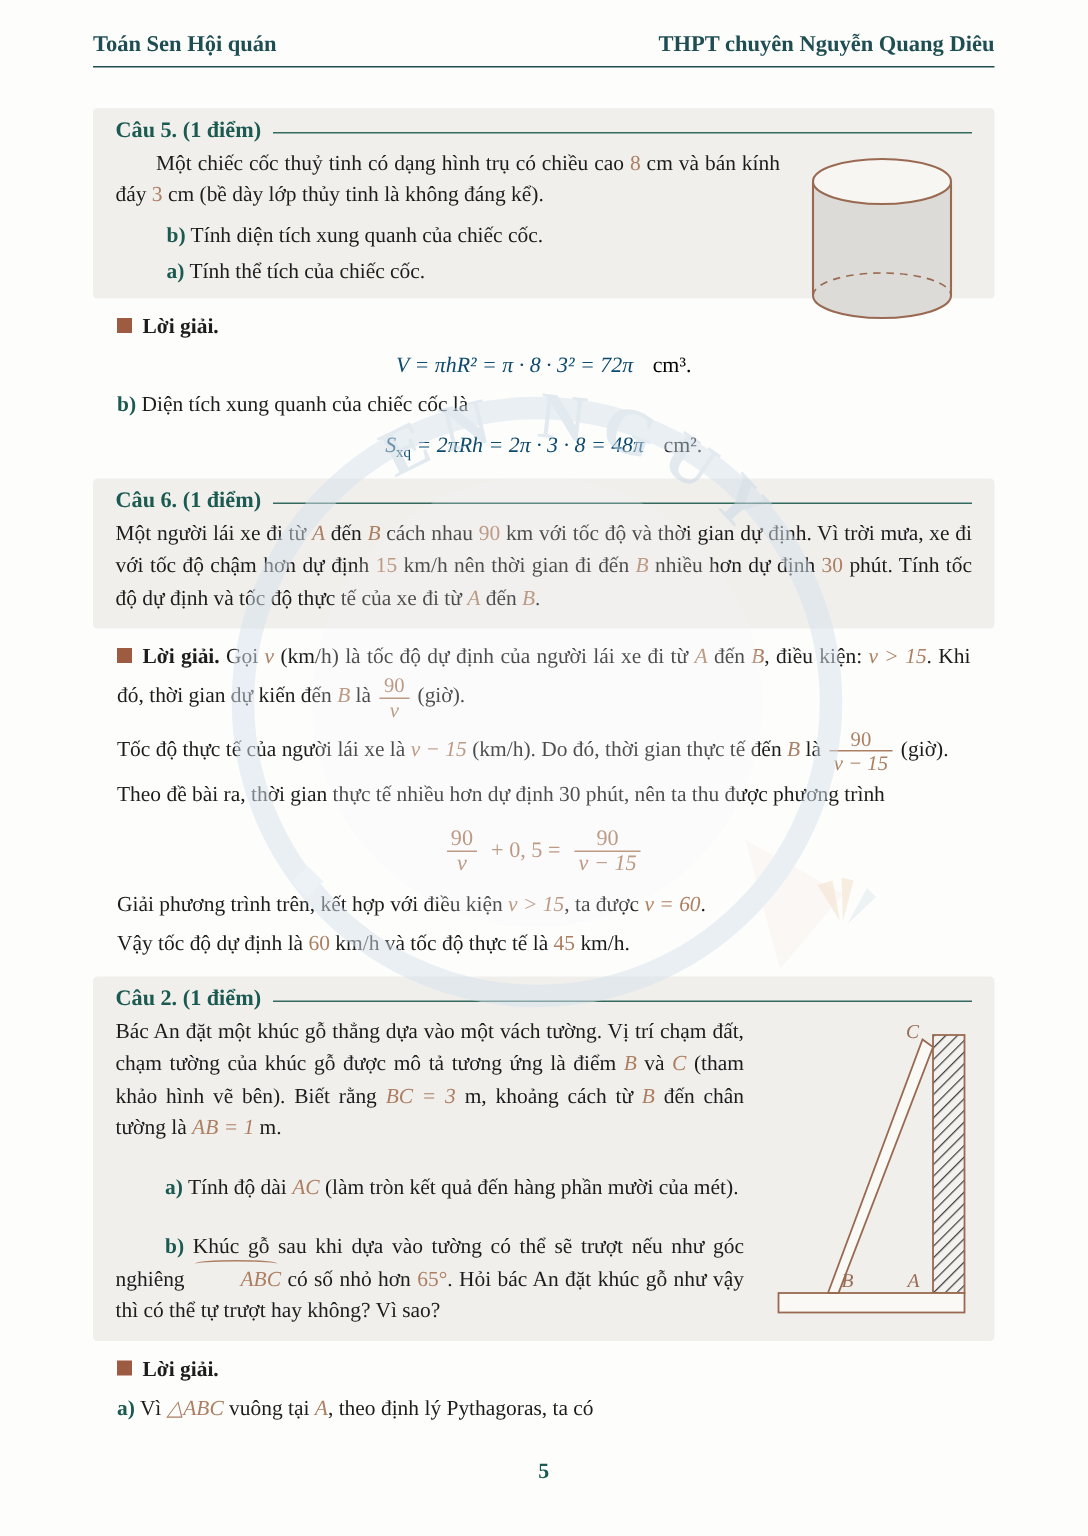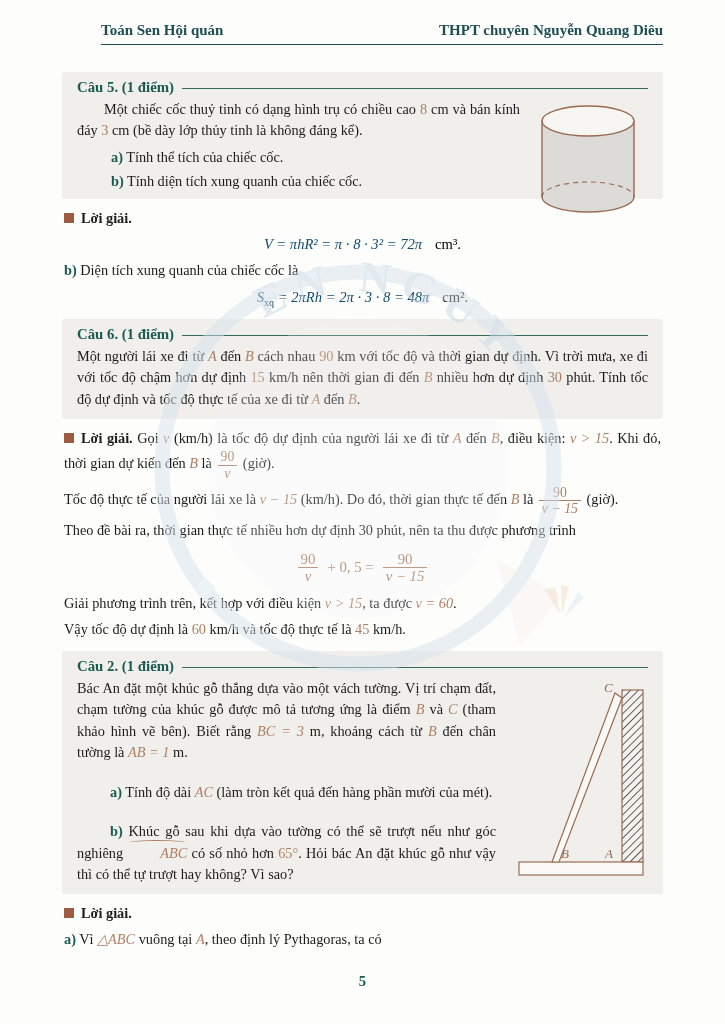--- a/index.html
+++ b/index.html
@@ -2,35 +2,35 @@
 <html><head>
 <meta charset="utf-8">
 <style>
   html,body{margin:0;padding:0;background:#ffffff;}
   .page{position:relative;width:725px;height:1024px;background:#fdfdfc;overflow:hidden;
         font-family:"Liberation Serif",serif;color:#1c1c1c;font-size:14.3px;}
   
   .watermark{position:absolute;left:0;top:0;z-index:4;pointer-events:none;}
   
   .hdr{position:absolute;top:22px;left:62px;right:62px;display:flex;justify-content:space-between;
-       font-weight:bold;font-size:15px;color:#1e4e52;border-bottom:1.7px solid #1e4e52;padding-bottom:5px;z-index:2;margin-left:39px;}
+       font-weight:bold;font-size:15px;color:#1e4e52;border-bottom:1.7px solid #1e4e52;padding-bottom:5px;z-index:2;}
   .content{position:absolute;top:72px;left:62px;width:601px;z-index:2;}
   
   .qbox{background:#f0efec;border-radius:3px;padding:7px 15px 9px;margin-bottom:9px;}
   .qhead{display:flex;align-items:center;gap:8px;color:#1b5a50;font-weight:bold;font-size:14.8px;margin-bottom:3px;}
   .qtitle{white-space:nowrap;}
   .qrule{flex:1;border-top:1.4px solid #34695d;margin-top:2px;}
   p{margin:0;text-align:justify;line-height:1.5;}
   .indent{text-indent:27px;}
   .m{color:#ad7f62;}
   .it{font-style:italic;}
   .lbl{color:#1b5a50;font-weight:bold;}
   .subitem{margin:7px 0 0 34px;}
   .item{text-indent:33px;margin-top:18px;}
-  .sol{margin:9px 2px 11px;}
+  .sol{margin:9px 16px 11px;}
   .solline{margin-top:4px;}
   .sqbullet{display:inline-block;width:10px;height:10px;background:#9d5c42;margin-right:7px;}
   .solhead{font-weight:bold;}
   
   .eqline{text-align:center;color:#ad7f62;margin:7px 0;font-size:14.6px;}
   .unit{color:#000000;margin-left:13px;font-style:normal;}
   .eq{color:#0c4a6e;text-align:right;}
   sub{font-size:10px;font-style:normal;}
   .ifrac{display:inline-block;text-align:center;vertical-align:middle;line-height:1.1;
          color:#ad7f62;font-size:13.8px;padding:0 2px;}
@@ -90,26 +90,26 @@
         <span class="qrule"></span>
       </div>
       <div>
         <svg class="fig-cyl" width="112" height="118" viewBox="0 0 112 118">
           <path d="M10,22 L10,98 A46,15 0 0 0 102,98 L102,22" fill="#dcdbd7" stroke="#996a51" stroke-width="1.4"></path>
           <path d="M10,98 A46,15 0 0 1 102,98" fill="none" stroke="#996a51" stroke-width="1.1" stroke-dasharray="5,4"></path>
           <ellipse cx="56" cy="22" rx="46" ry="15" fill="#f7f6f2" stroke="#996a51" stroke-width="1.4"></ellipse>
         </svg>
         <p class="indent"><span>Một chiếc cốc thuỷ tinh có dạng hình trụ có chiều cao </span><span class="m">8</span><span> cm và bán kính đáy </span><span class="m">3</span><span> cm (bề dày lớp thủy tinh là không đáng kể).</span></p>
         <div class="subitem">
+          <span class="lbl">b)</span>
+          <span>Tính diện tích xung quanh của chiếc cốc.</span>
+        </div>
+        <div class="subitem">
           <span class="lbl">a)</span>
           <span>Tính thể tích của chiếc cốc.</span>
-        </div>
-        <div class="subitem">
-          <span class="lbl">b)</span>
-          <span>Tính diện tích xung quanh của chiếc cốc.</span>
         </div>
       </div>
     </section>
 
     <section class="sol">
       <p><span class="sqbullet"></span><span class="solhead">Lời giải.</span></p>
       <div class="eqline">
         <span class="eq it">V = πhR² = π · 8 · 3² = 72π</span><span class="unit">cm³.</span>
       </div>
       <p class="solline">

